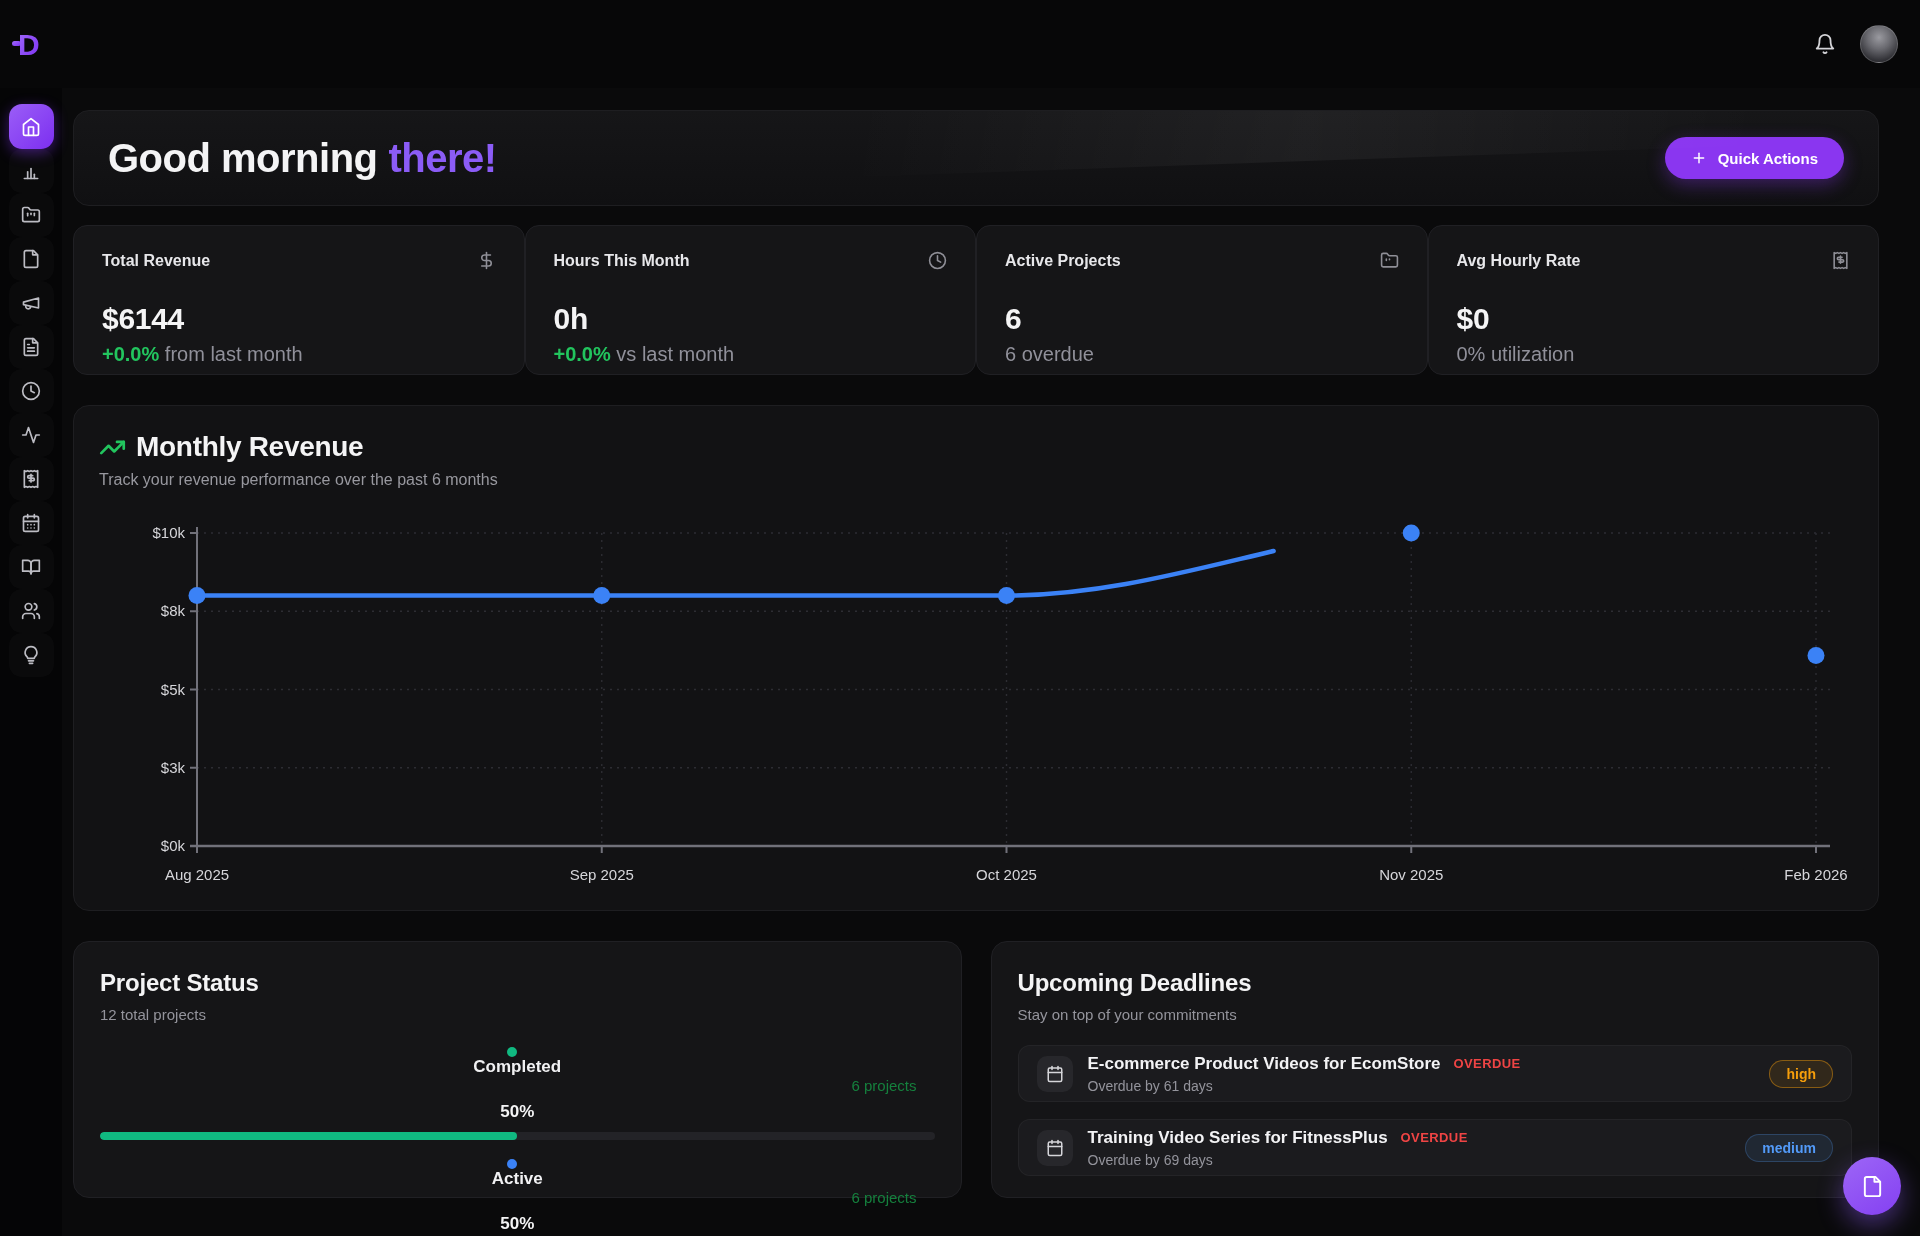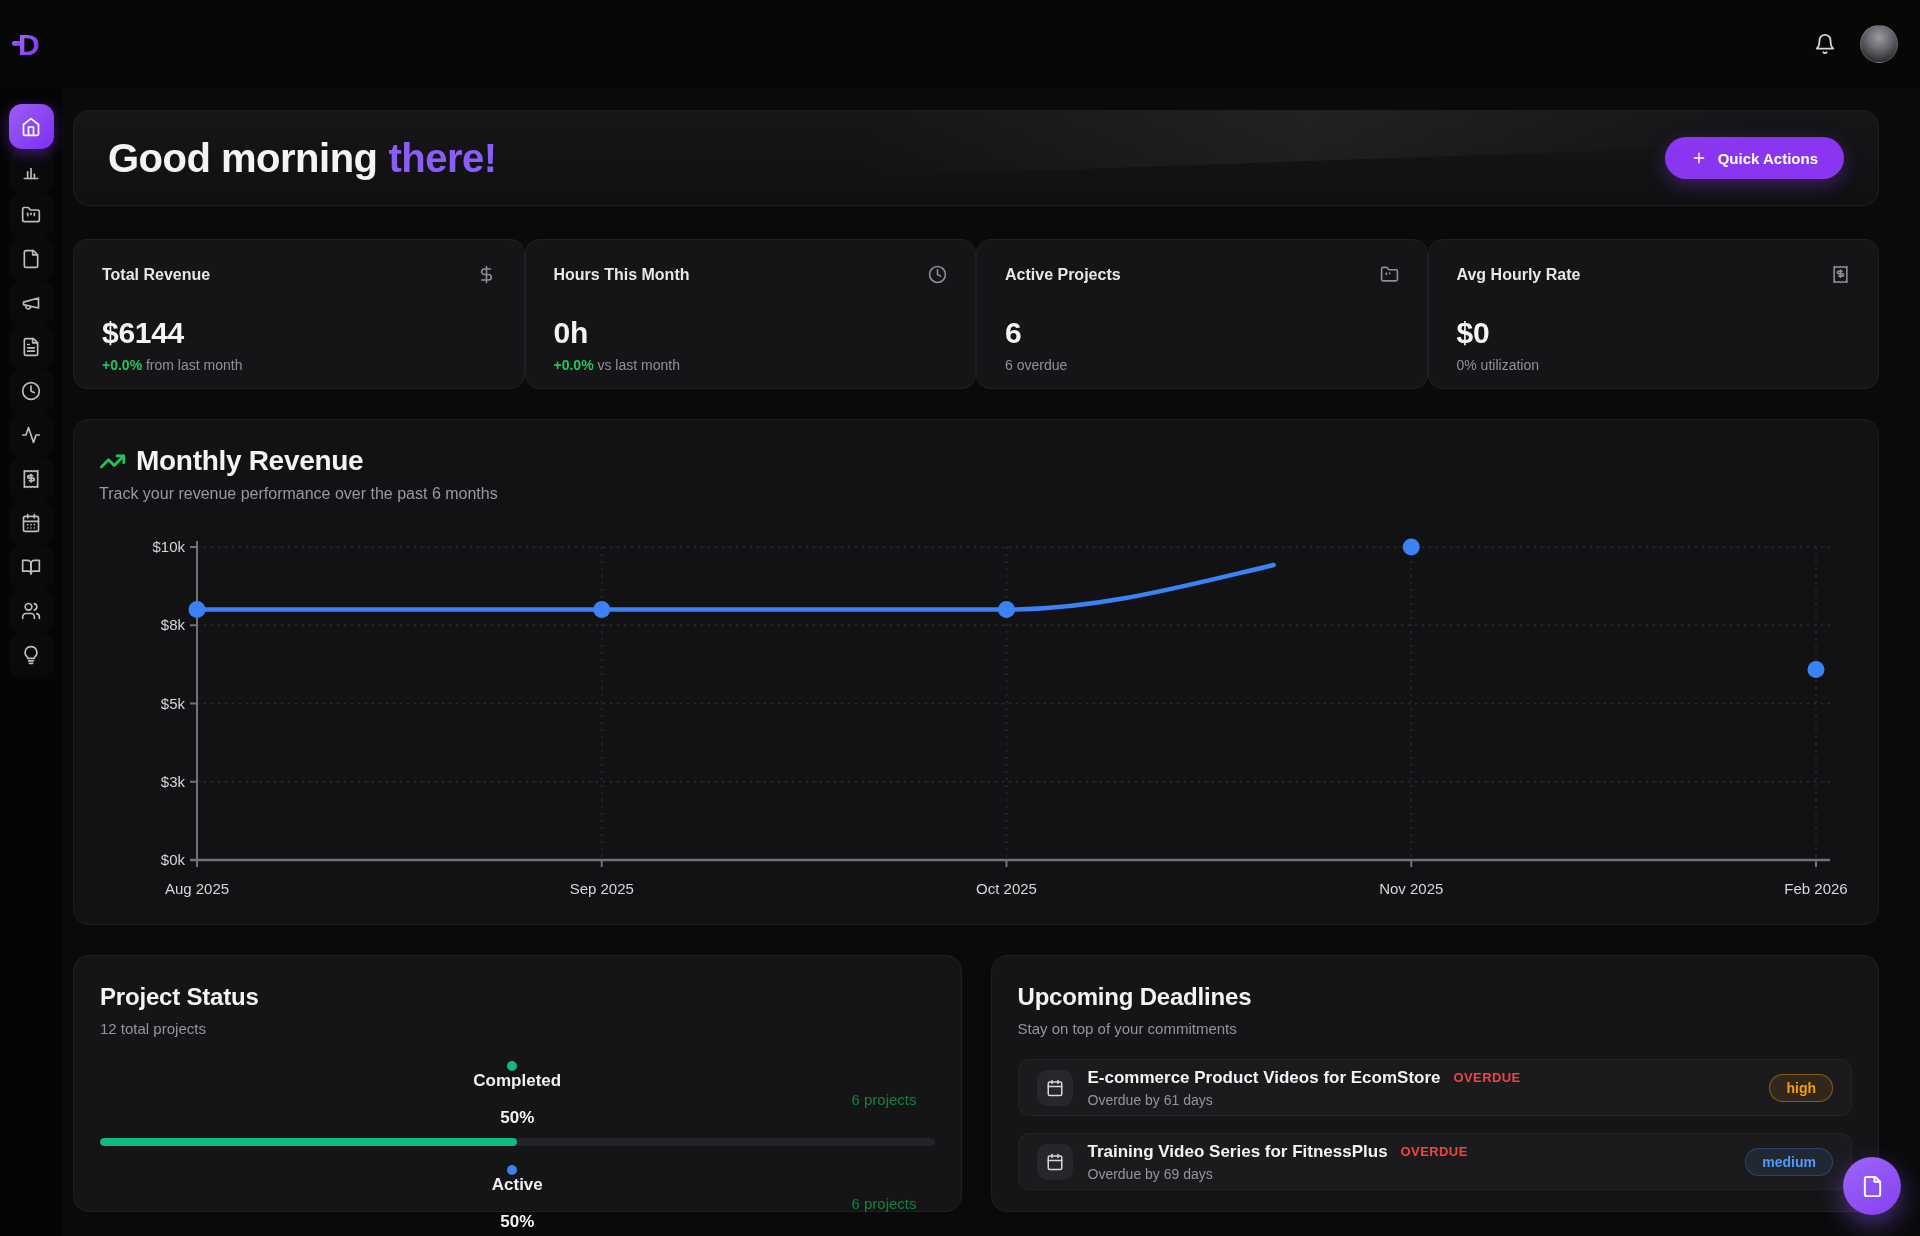--- a/index.html
+++ b/index.html
@@ -38,28 +38,28 @@
     background:linear-gradient(100deg, rgba(255,255,255,0) 0%, rgba(255,255,255,.05) 50%, rgba(255,255,255,0) 100%);
     transform:rotate(-2deg); pointer-events:none; }
   .welcome-title { font-size:40px; font-weight:800; letter-spacing:-.5px; }
   .welcome-title .hl { color:#8b5cf6; margin-left:11px; }
   .qa-btn { display:flex; align-items:center; gap:11px; height:42px; padding:0 26px; border:none;
     border-radius:22px; background:#8a36f0; color:#fff; font-size:15px; font-weight:600;
     font-family:"Liberation Sans",sans-serif; cursor:pointer; box-shadow:0 6px 18px rgba(138,54,240,.35); }
   .qa-btn svg { width:16px; height:16px; }
 
   
-  .stats { margin-top:33px; display:grid; grid-template-columns:repeat(4,1fr); }
+  .stats { margin-top:19px; display:grid; grid-template-columns:repeat(4,1fr); }
   .stat-card { height:150px; background:#151517; border:1px solid #202024; border-radius:14px;
     padding:25px 28px 0; }
   .stat-top { display:flex; align-items:center; justify-content:space-between; }
   .stat-label { font-size:16px; font-weight:600; color:#e7e7ea; }
   .stat-top svg { width:19px; height:19px; color:#8f8f97; }
   .stat-value { margin-top:32px; font-size:30px; font-weight:700; letter-spacing:-.3px; }
-  .stat-sub { margin-top:7px; font-size:14px; color:#90909a; }
+  .stat-sub { margin-top:7px; font-size:20px; color:#90909a; }
   .stat-sub .delta { color:#22c55e; font-weight:600; }
 
   
   .revenue-card { margin-top:30px; height:506px; background:#121214; border:1px solid #1e1e21;
     border-radius:16px; padding:25px 25px 0; }
   .rev-head { display:flex; align-items:center; gap:10px; }
   .rev-head svg { width:27px; height:27px; color:#22c55e; }
   .rev-title { font-size:28px; font-weight:700; letter-spacing:-.3px; }
   .rev-sub { margin-top:8px; font-size:16px; color:#98989f; }
   .chart-wrap { margin-top:34px; }
@@ -72,21 +72,21 @@
   .panel-sub { margin-top:9px; font-size:15px; color:#94949c; }
 
   .ps-row { margin-top:24px; }
   .ps-row + .ps-row { margin-top:19px; }
   .ps-line { display:flex; align-items:center;flex-direction:column; }
   .ps-dot { width:10px; height:10px; border-radius:50%; margin-right:11px; }
   .ps-dot.green { background:#10b981; }
   .ps-dot.blue  { background:#3b82f6; }
   .ps-label { font-size:17px; font-weight:600; color:#f1f1f3; }
   .ps-count { margin-left:auto; font-size:15px; color:#15803d; margin-right:18px; }
-  .ps-pct { font-size:17px; font-weight:700; }
+  .ps-pct { font-size:17px; font-weight:700;margin-top:8px; }
   .ps-track { margin-top:10px; height:8px; border-radius:99px; background:#232327; overflow:hidden; }
   .ps-fill { height:100%; border-radius:99px; }
   .ps-fill.green { background:#10b981; }
   .ps-fill.blue  { background:#3b82f6; }
 
   .dl-list { margin-top:22px; display:flex; flex-direction:column; gap:17px; }
   .dl-item { height:57px; background:#1b1b1e; border:1px solid rgba(255,255,255,.045); border-radius:12px;
     display:flex; align-items:center; padding:0 18px; cursor:pointer; }
   .dl-chip { width:36px; height:36px; border-radius:10px; background:#27272b; display:flex;
     align-items:center; justify-content:center; margin-right:15px; flex:none; color:#d6d6da; }

